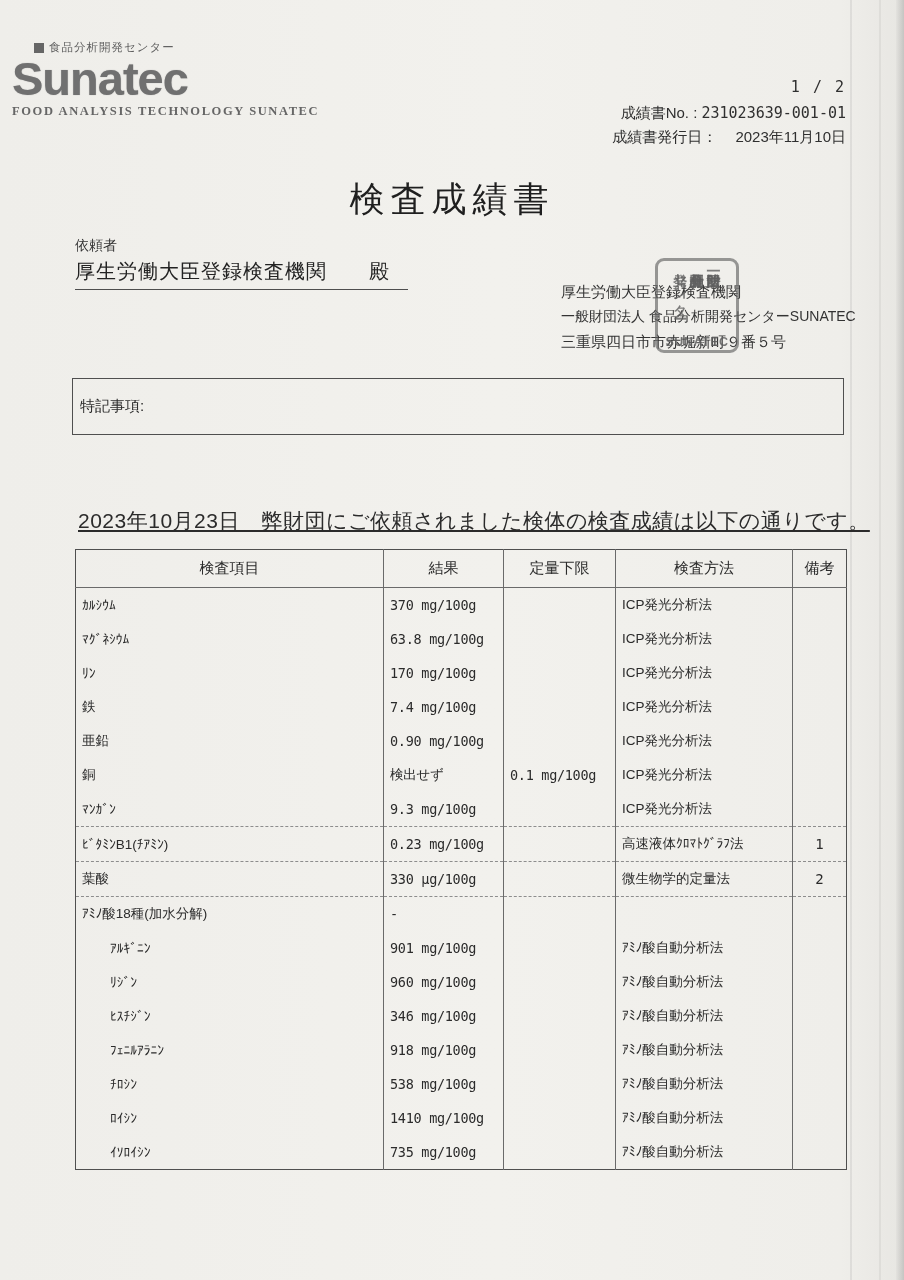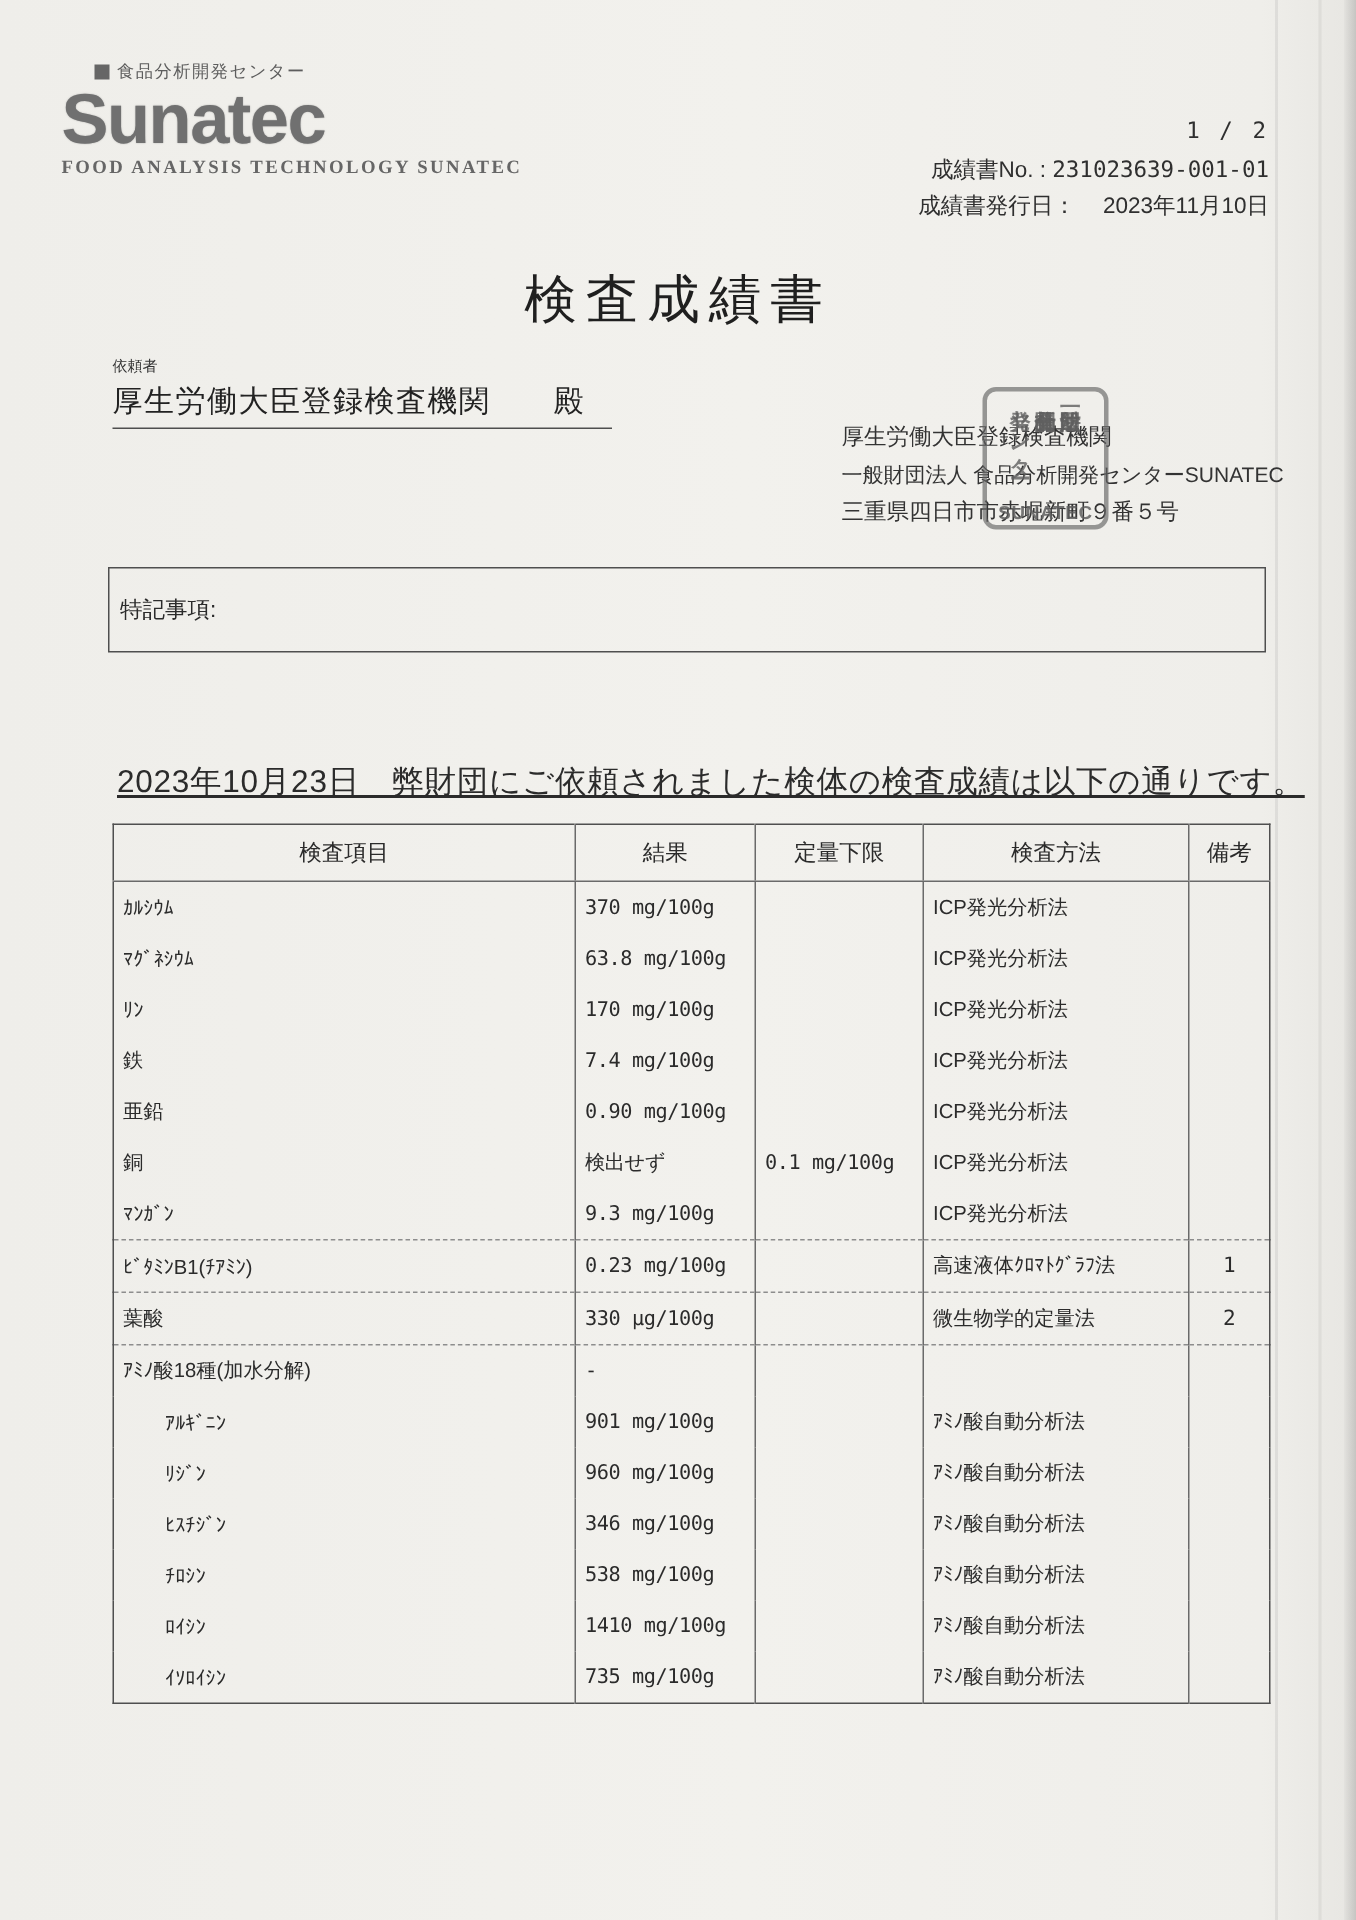--- a/index.html
+++ b/index.html
@@ -13,39 +13,39 @@
   .page{
     position:relative;width:904px;height:1280px;overflow:hidden;
     background:linear-gradient(90deg,#efeeea 0%,#f2f1ed 55%,#efeeea 93%,#e7e6e2 100%);
   }
   .artifact{position:absolute;top:0;bottom:0;width:2px;pointer-events:none;}
   .artifact.a1{left:850px;background:rgba(150,150,150,.18);}
   .artifact.a2{left:879px;background:rgba(150,150,150,.14);}
   .artifact.a3{left:896px;width:8px;background:linear-gradient(90deg,rgba(140,140,140,.05),rgba(120,120,120,.30));}
 
   
-  .logo{position:absolute;left:41px;top:40px;color:#6f6f6f;}
+  .logo{position:absolute;left:12px;top:40px;color:#6f6f6f;}
   .logo-top{display:flex;align-items:center;gap:5px;font-size:11.5px;color:#5d5d5d;letter-spacing:1px;margin-left:22px;}
   .logo-sq{width:10px;height:10px;background:#666;display:inline-block;}
   .logo-word{font-size:47px;font-weight:800;letter-spacing:-1px;line-height:1.02;color:#707070;text-shadow:0 0 1px rgba(110,110,110,.6);}
   .logo-en{font-family:"Liberation Serif","DejaVu Serif",serif;font-size:12.5px;font-weight:700;letter-spacing:1.6px;color:#666;margin-top:1px;}
 
   
   .hdr-right{position:absolute;right:58px;top:78px;text-align:right;font-size:15px;color:#2f2f2f;}
   .hdr-right .pageno{font-family:"DejaVu Sans Mono",monospace;font-size:15px;margin-bottom:8px;letter-spacing:2px;}
   .hdr-line{margin-top:5px;white-space:nowrap;}
   .hdr-line .num{font-family:"DejaVu Sans Mono",monospace;}
   .hdr-line .val{margin-left:14px;}
 
   .title{position:absolute;left:0;top:176px;width:904px;text-align:center;
     font-size:35px;letter-spacing:6px;color:#1f1f1f;font-weight:500;}
 
   
   .requester{position:absolute;left:75px;top:237px;}
-  .requester .lbl{font-size:10px;color:#333;margin-bottom:3px;}
+  .requester .lbl{font-size:14px;color:#333;margin-bottom:3px;}
   .requester .name{font-size:20px;letter-spacing:1px;color:#222;
     border-bottom:1.5px solid #4e4e4e;display:inline-block;padding:0 18px 4px 0;}
 
   
   .lab{position:absolute;left:561px;top:279px;font-size:15px;line-height:25px;color:#333;white-space:nowrap;z-index:1;}
   .lab .l2{font-size:14px;}
   .stamp{position:absolute;left:655px;top:258px;width:84px;height:95px;z-index:2;
     border:3px solid rgba(100,100,100,.65);border-radius:9px;
     display:flex;flex-direction:row-reverse;justify-content:center;gap:2px;
     padding:2px 1px 14px 1px;box-sizing:border-box;}
@@ -240,20 +240,27 @@
       <td class="c-note"></td>
     </tr>
         <tr>
       <td class="c-item indent">ﾋｽﾁｼﾞﾝ</td>
       <td class="c-result">346 mg/100g</td>
       <td class="c-limit"></td>
       <td class="c-method">ｱﾐﾉ酸自動分析法</td>
       <td class="c-note"></td>
     </tr>
         <tr>
+      <td class="c-item indent">ﾌｪﾆﾙｱﾗﾆﾝ</td>
+      <td class="c-result">918 mg/100g</td>
+      <td class="c-limit"></td>
+      <td class="c-method">ｱﾐﾉ酸自動分析法</td>
+      <td class="c-note"></td>
+    </tr>
+        <tr>
       <td class="c-item indent">ﾁﾛｼﾝ</td>
       <td class="c-result">538 mg/100g</td>
       <td class="c-limit"></td>
       <td class="c-method">ｱﾐﾉ酸自動分析法</td>
       <td class="c-note"></td>
     </tr>
         <tr>
       <td class="c-item indent">ﾛｲｼﾝ</td>
       <td class="c-result">1410 mg/100g</td>
       <td class="c-limit"></td>

